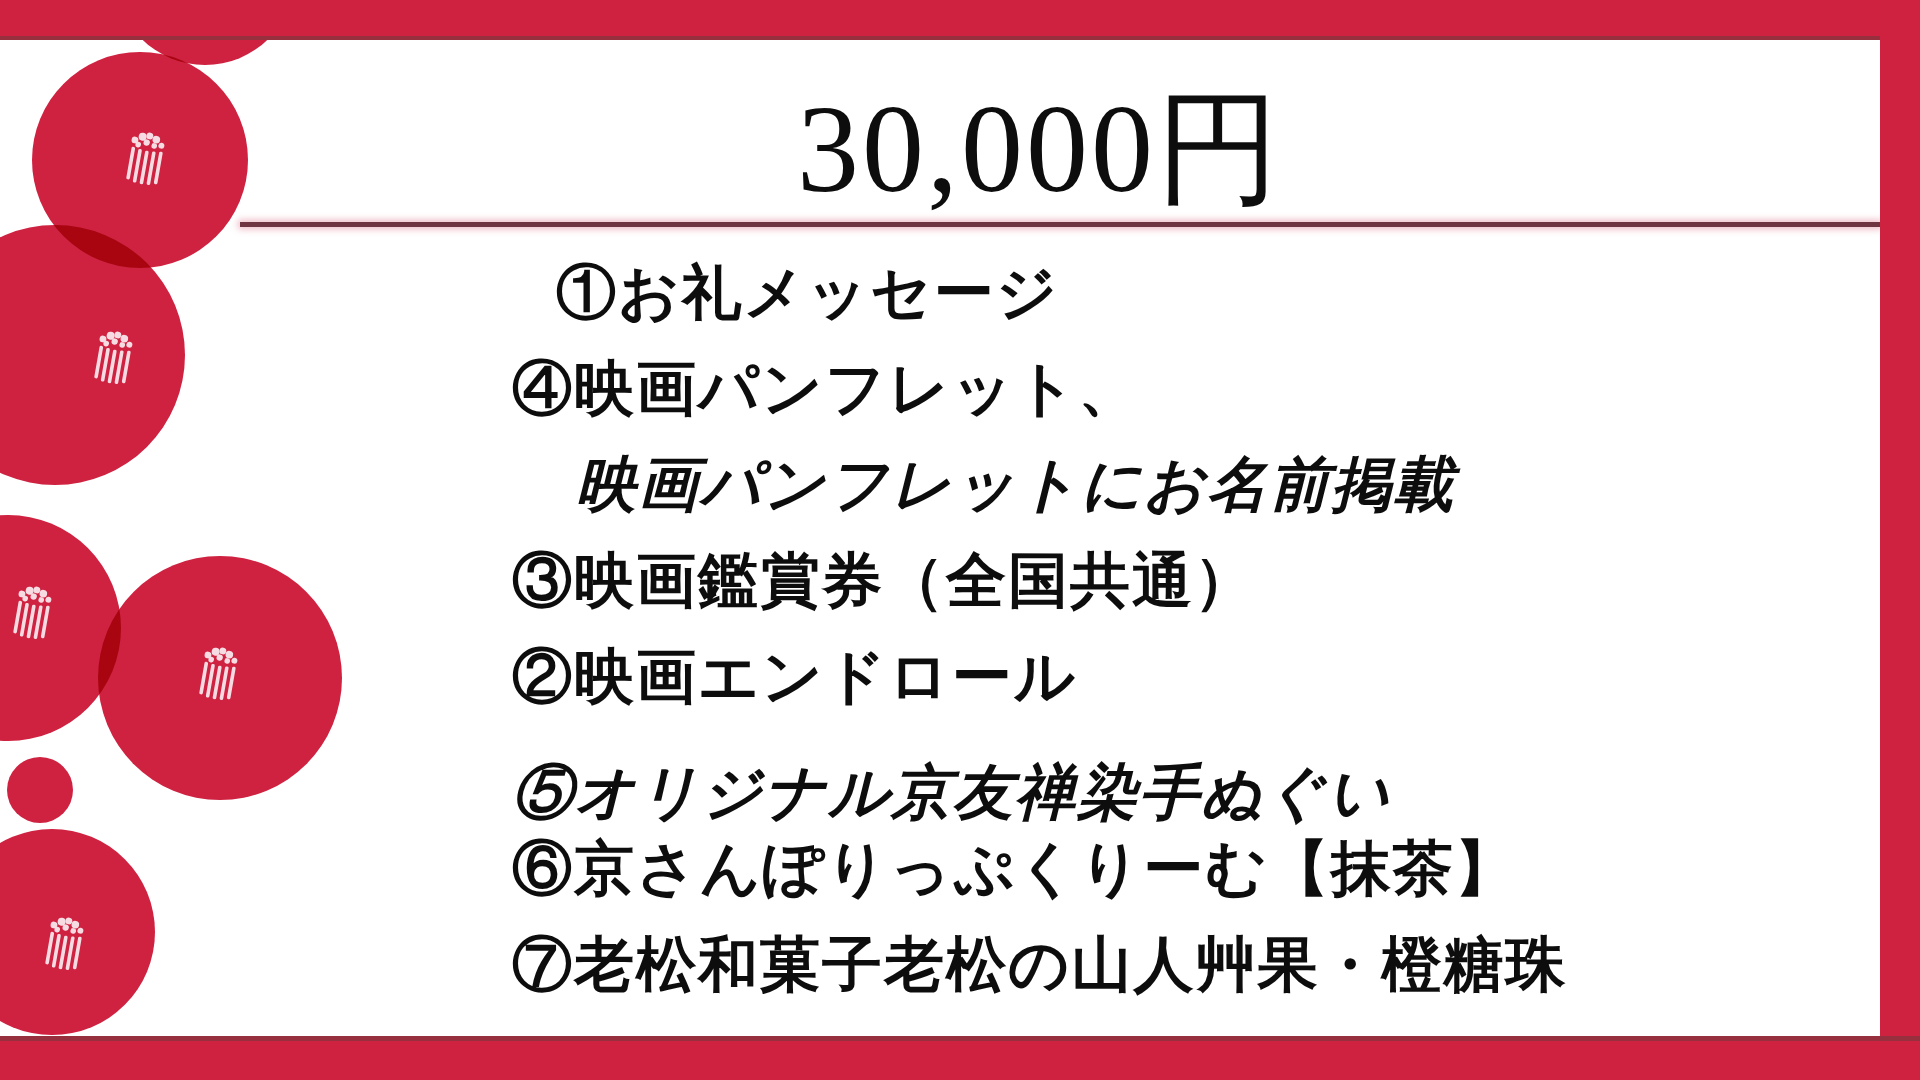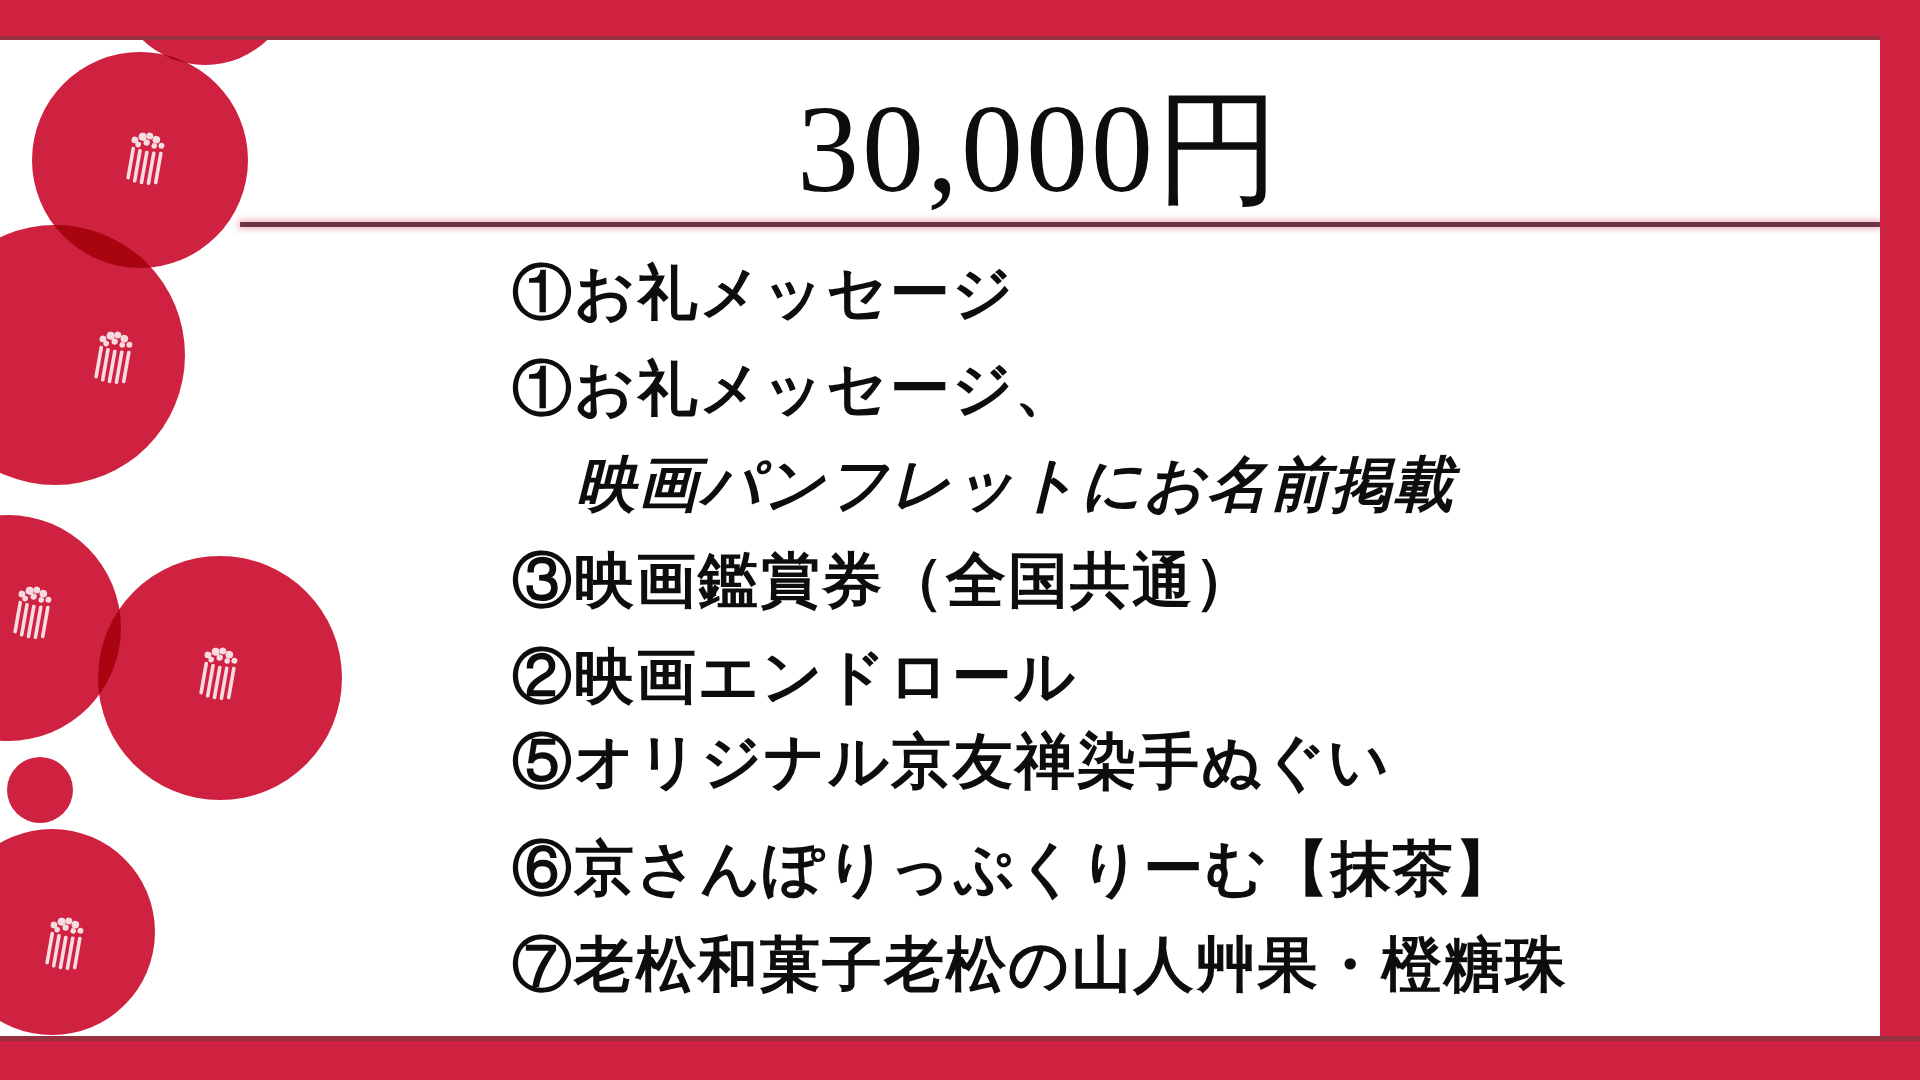--- a/index.html
+++ b/index.html
@@ -37,22 +37,22 @@
   .title{
     position:absolute;left:200px;top:42px;width:1680px;z-index:50;
     text-align:center;font-size:124px;font-weight:normal;color:#0d0d0d;
     letter-spacing:3px;line-height:1.1;margin-top:40px;
   }
   
   .line{
     position:absolute;left:512px;z-index:50;white-space:nowrap;
     font-size:60px;font-weight:bold;color:#0d0d0d;letter-spacing:2px;line-height:1;
   }
-  .l1{top:263px;} .l2{top:359px;} .l2b{top:455px;left:576px;font-style:italic;}
-  .l3{top:551px;} .l4{top:647px;} .l5{top:732px;} .l6{top:839px;text-align:center;} .l7{top:935px;text-align:center;}
+  .l1{top:263px;margin-left:44px;} .l2{top:359px;} .l2b{top:455px;left:576px;font-style:italic;}
+  .l3{top:551px;} .l4{top:647px;} .l5{top:763px;font-style:italic;} .l6{top:839px;text-align:center;} .l7{top:935px;text-align:center;}
 </style>
 </head>
 <body>
 
 <div class="stage">
 
   <div class="rule"></div>
 
   <div class="decor">
     <div class="circle c-h"></div>
@@ -151,21 +151,21 @@
   </div>
 
   <div class="band band-top"></div>
   <div class="band band-right"></div>
   <div class="band band-bottom"></div>
 
   <div class="title">30,000円</div>
 
   <div>
     <div class="line l1">①お礼メッセージ</div>
-    <div class="line l2">①お礼メッセージ、</div>
+    <div class="line l2">④映画パンフレット、</div>
     <div class="line l2b">映画パンフレットにお名前掲載</div>
     <div class="line l3">③映画鑑賞券（全国共通）</div>
     <div class="line l4">②映画エンドロール</div>
     <div class="line l5">⑤オリジナル京友禅染手ぬぐい</div>
     <div class="line l6">⑥京さんぽりっぷくりーむ【抹茶】</div>
     <div class="line l7">⑦老松和菓子老松の山人艸果・橙糖珠</div>
   </div>
 
 </div>
 

